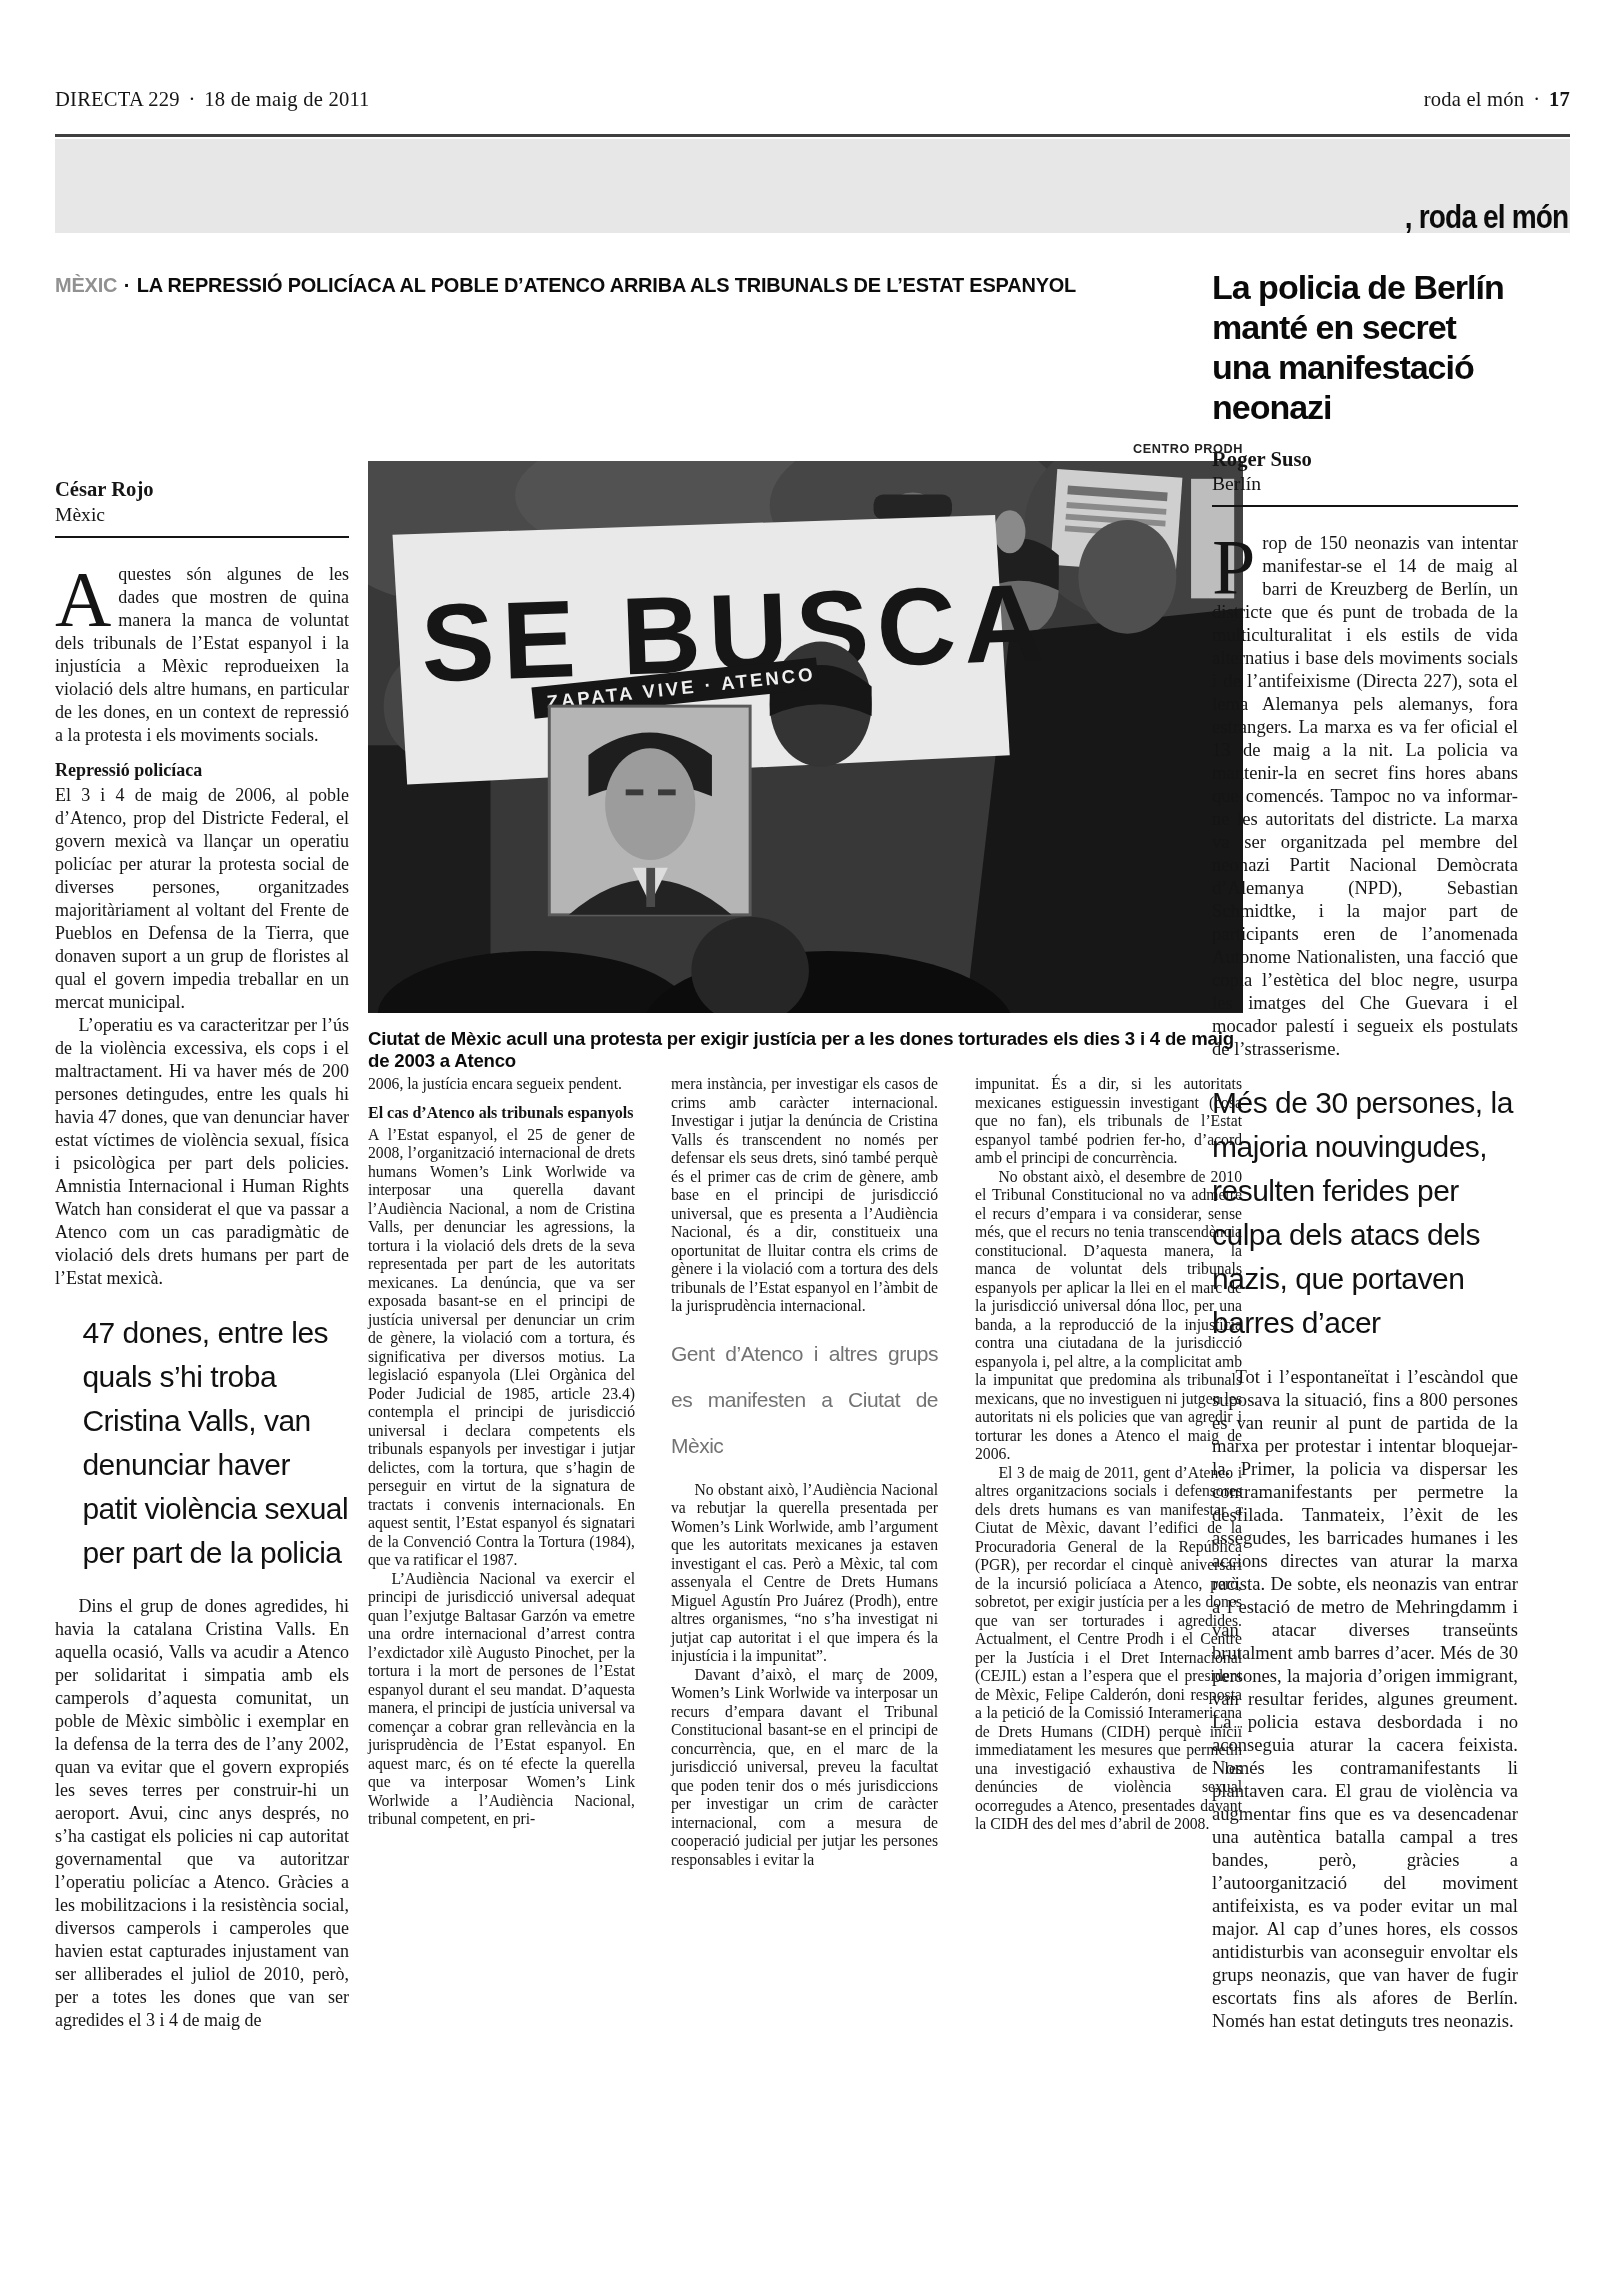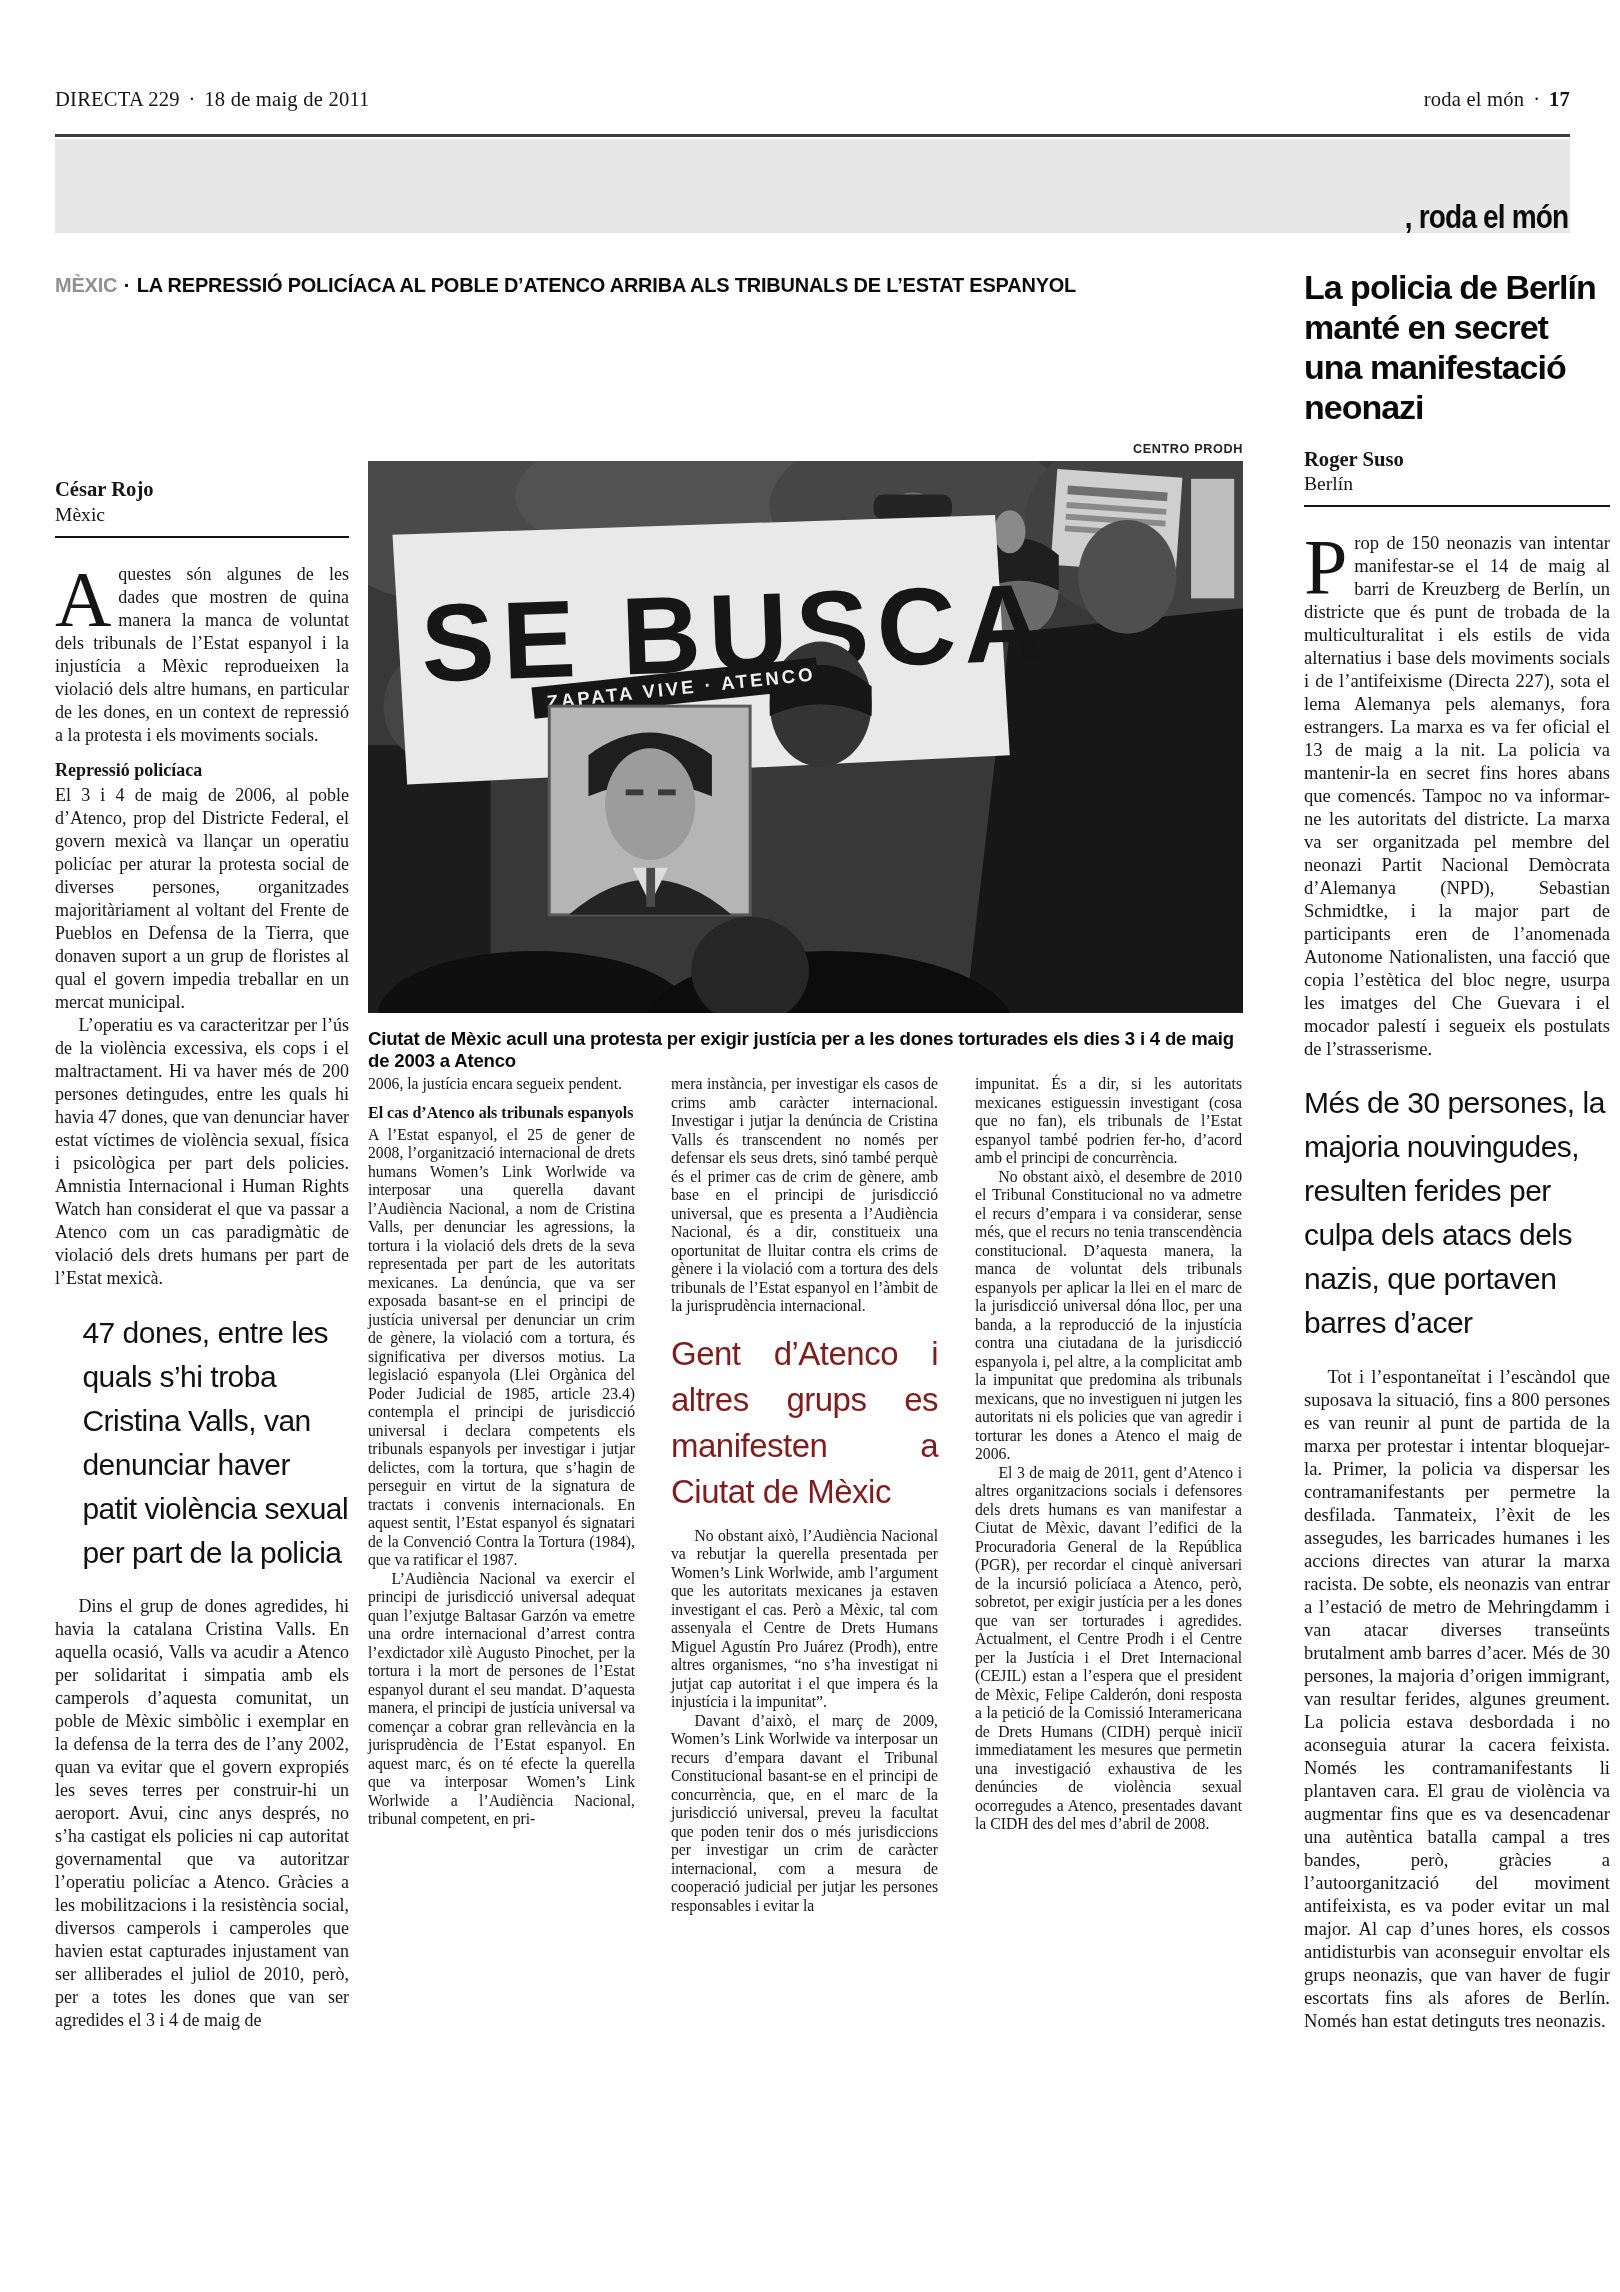--- a/index.html
+++ b/index.html
@@ -37,38 +37,38 @@
   .photo svg{display:block;}
   .caption{position:absolute;top:1028px;left:368px;width:875px;
            font-family:"Liberation Sans",sans-serif;font-weight:bold;font-size:18.6px;
            letter-spacing:-0.2px;color:#0c0c0c;}
 
   
   .colA{position:absolute;left:55px;top:477px;width:294px;}
   .colB{position:absolute;left:368px;top:1075px;width:267px;}
   .colC{position:absolute;left:671px;top:1075px;width:267px;}
   .colD{position:absolute;left:975px;top:1075px;width:267px;}
-  .sidebar{position:absolute;left:1304px;top:267px;width:306px;}
+  .sidebar{position:absolute;left:1212px;top:267px;width:306px;}
 
   .bodyA{font-size:18px;line-height:23px;text-align:justify;}
   .bodyB{font-size:15.7px;line-height:18.5px;text-align:justify;}
   p{margin:0;}
   .indent{text-indent:23.5px;}
 
   .byline-name{font-weight:bold;font-size:20.6px;line-height:25.5px;}
   .byline-place{font-size:19.6px;line-height:24.5px;}
   .byline-rule{height:2px;background:#141414;margin-top:8.8px;}
 
   .lead{margin-top:25.5px;}
   .dropcap{float:left;font-size:78px;line-height:61px;padding:4.9px 6.9px 0 0;}
 
   .subheadA{font-weight:bold;font-size:18px;line-height:22.5px;margin:11.8px 0 2px;}
   .subheadB{font-weight:bold;font-size:16px;line-height:19.6px;margin:9.8px 0 2.9px;}
-  .bigsubhead{font-family:"Liberation Sans",sans-serif;font-weight:normal;font-size:33px;
-              line-height:46px;letter-spacing:-0.5px;margin:15.7px 0 11.8px;color:#7f1d1d;}
+  .bigsubhead{font-family:"Liberation Sans",sans-serif;font-weight:normal;font-size:21px;
+              line-height:46px;letter-spacing:-0.5px;margin:15.7px 0 11.8px;color:#737373;}
   .pullquote{font-family:"Liberation Sans",sans-serif;font-weight:normal;font-size:30px;
              line-height:44px;letter-spacing:-0.5px;margin:21.6px 0 19.6px;color:#111;text-align:left;}
   .colA .pullquote{padding-left:27.4px;}
 
   .sb-headline{font-family:"Liberation Sans",sans-serif;font-weight:bold;font-size:34px;
                line-height:40px;letter-spacing:-1px;margin:0 0 19.6px;color:#0a0a0a;}
   .sidebar .lead{margin-top:23.5px;}
   .sidebar .bodyA{font-size:18.6px;line-height:23px;}
 </style>
 </head>

